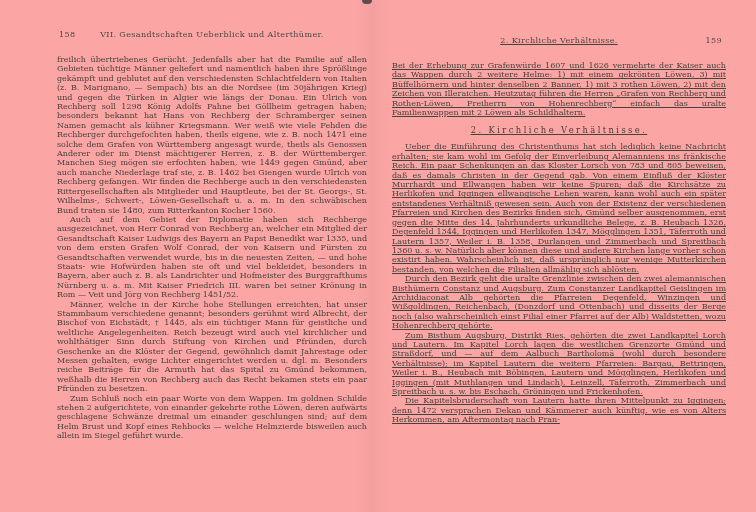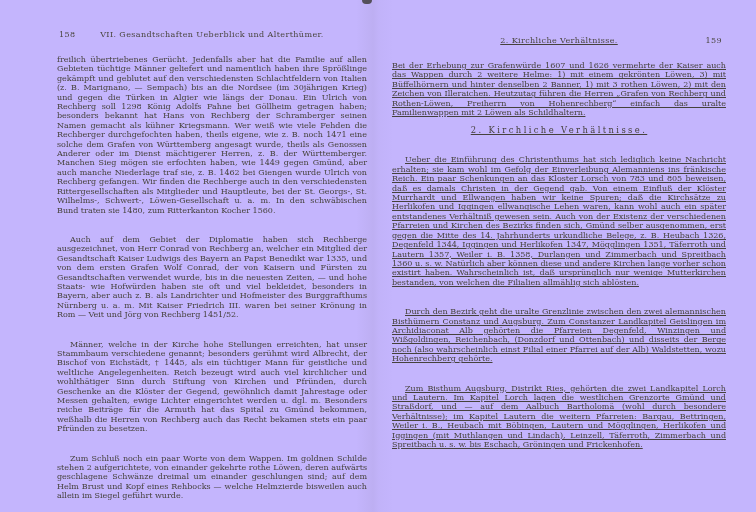--- a/index.html
+++ b/index.html
@@ -1,18 +1,18 @@
 <!DOCTYPE html>
 <html><head>
 <meta charset="utf-8">
 <style>
   html,body { margin:0; padding:0; background:#e9e8e5; }
   .scan {
     position:relative; width:756px; height:512px;
-    background:#c4b5fd; overflow:hidden;
+    background:#fca5a5; overflow:hidden;
     font-family:"DejaVu Serif", serif;
     color:#46423c;
   }
   .gutter {
     position:absolute; left:356px; top:0; width:38px; height:512px;
     background:linear-gradient(90deg, rgba(60,55,45,0) 0%, rgba(60,55,45,0.05) 45%, rgba(60,55,45,0.02) 60%, rgba(60,55,45,0) 100%);
   }
   .speck {
     position:absolute; left:362px; top:0px; width:10px; height:4px;
     background:#3a3733; border-radius:0 0 5px 5px; opacity:.8;
@@ -25,21 +25,21 @@
     font-size:8px; letter-spacing:0.4px; color:#4a463f;
   }
   .running-head .head-title { display:block; text-align:center; }
   .page-num { position:absolute; top:0; font-size:8px; }
   .page-num-left  { left:2px; }
   .page-num-right { right:4px; }
   .body-text p {
     margin:0; font-size:8px; line-height:9.4px;
     text-align:justify; text-justify:inter-word;
   }
-  .body-text p.indent { text-indent:13px;margin-top:20px; }
+  .body-text p.indent { text-indent:13px; }
   .section-heading {
     text-align:center; font-size:8.4px; letter-spacing:2.4px;
     margin:8px 0 7px 0; color:#443f39; white-space:nowrap;
   }
 </style>
 </head>
 <body>
 
 <div class="scan">
   <div class="gutter"></div>
@@ -62,15 +62,16 @@
     <div class="running-head">
       <span class="head-title">2. Kirchliche Verhältnisse.</span>
       <span class="page-num page-num-right">159</span>
     </div>
     <div class="body-text">
       <p>Bei der Erhebung zur Grafenwürde 1607 und 1626 vermehrte der Kaiser auch das Wappen durch 2 weitere Helme: 1) mit einem gekrönten Löwen, 3) mit Büffelhörnern und hinter denselben 2 Banner, 1) mit 3 rothen Löwen, 2) mit den Zeichen von Illeraichen. Heutzutag führen die Herren „Grafen von Rechberg und Rothen-Löwen, Freiherrn von Hohenrechberg“ einfach das uralte Familienwappen mit 2 Löwen als Schildhaltern.</p>
       <div class="section-heading">2. Kirchliche Verhältnisse.</div>
       <p class="indent">Ueber die Einführung des Christenthums hat sich lediglich keine Nachricht erhalten; sie kam wohl im Gefolg der Einverleibung Alemanniens ins fränkische Reich. Ein paar Schenkungen an das Kloster Lorsch von 783 und 805 beweisen, daß es damals Christen in der Gegend gab. Von einem Einfluß der Klöster Murrhardt und Ellwangen haben wir keine Spuren; daß die Kirchsätze zu Herlikofen und Iggingen ellwangische Lehen waren, kann wohl auch ein später entstandenes Verhältniß gewesen sein. Auch von der Existenz der verschiedenen Pfarreien und Kirchen des Bezirks finden sich, Gmünd selber ausgenommen, erst gegen die Mitte des 14. Jahrhunderts urkundliche Belege, z. B. Heubach 1326, Degenfeld 1344, Iggingen und Herlikofen 1347, Mögglingen 1351, Täferroth und Lautern 1357, Weiler i. B. 1358, Durlangen und Zimmerbach und Spreitbach 1360 u. s. w. Natürlich aber können diese und andere Kirchen lange vorher schon existirt haben. Wahrscheinlich ist, daß ursprünglich nur wenige Mutterkirchen bestanden, von welchen die Filialien allmählig sich ablösten.</p>
       <p class="indent">Durch den Bezirk geht die uralte Grenzlinie zwischen den zwei alemannischen Bisthümern Constanz und Augsburg. Zum Constanzer Landkapitel Geislingen im Archidiaconat Alb gehörten die Pfarreien Degenfeld, Winzingen und Wißgoldingen, Reichenbach, (Donzdorf und Ottenbach) und disseits der Berge noch (also wahrscheinlich einst Filial einer Pfarrei auf der Alb) Waldstetten, wozu Hohenrechberg gehörte.</p>
       <p class="indent">Zum Bisthum Augsburg, Distrikt Ries, gehörten die zwei Landkapitel Lorch und Lautern. Im Kapitel Lorch lagen die westlichen Grenzorte Gmünd und Straßdorf, und — auf dem Aalbuch Bartholomä (wohl durch besondere Verhältnisse); im Kapitel Lautern die weitern Pfarreien: Bargau, Bettringen, Weiler i. B., Heubach mit Böbingen, Lautern und Mögglingen, Herlikofen und Iggingen (mit Muthlangen und Lindach), Leinzell, Täferroth, Zimmerbach und Spreitbach u. s. w. bis Eschach, Gröningen und Frickenhofen.</p>
+      <p class="indent">Die Kapitelsbruderschaft von Lautern hatte ihren Mittelpunkt zu Iggingen; denn 1472 versprachen Dekan und Kämmerer auch künftig, wie es von Alters Herkommen, am Aftermontag nach Fran-</p>
     </div>
   </div>
 </div>
 
 </body></html>

